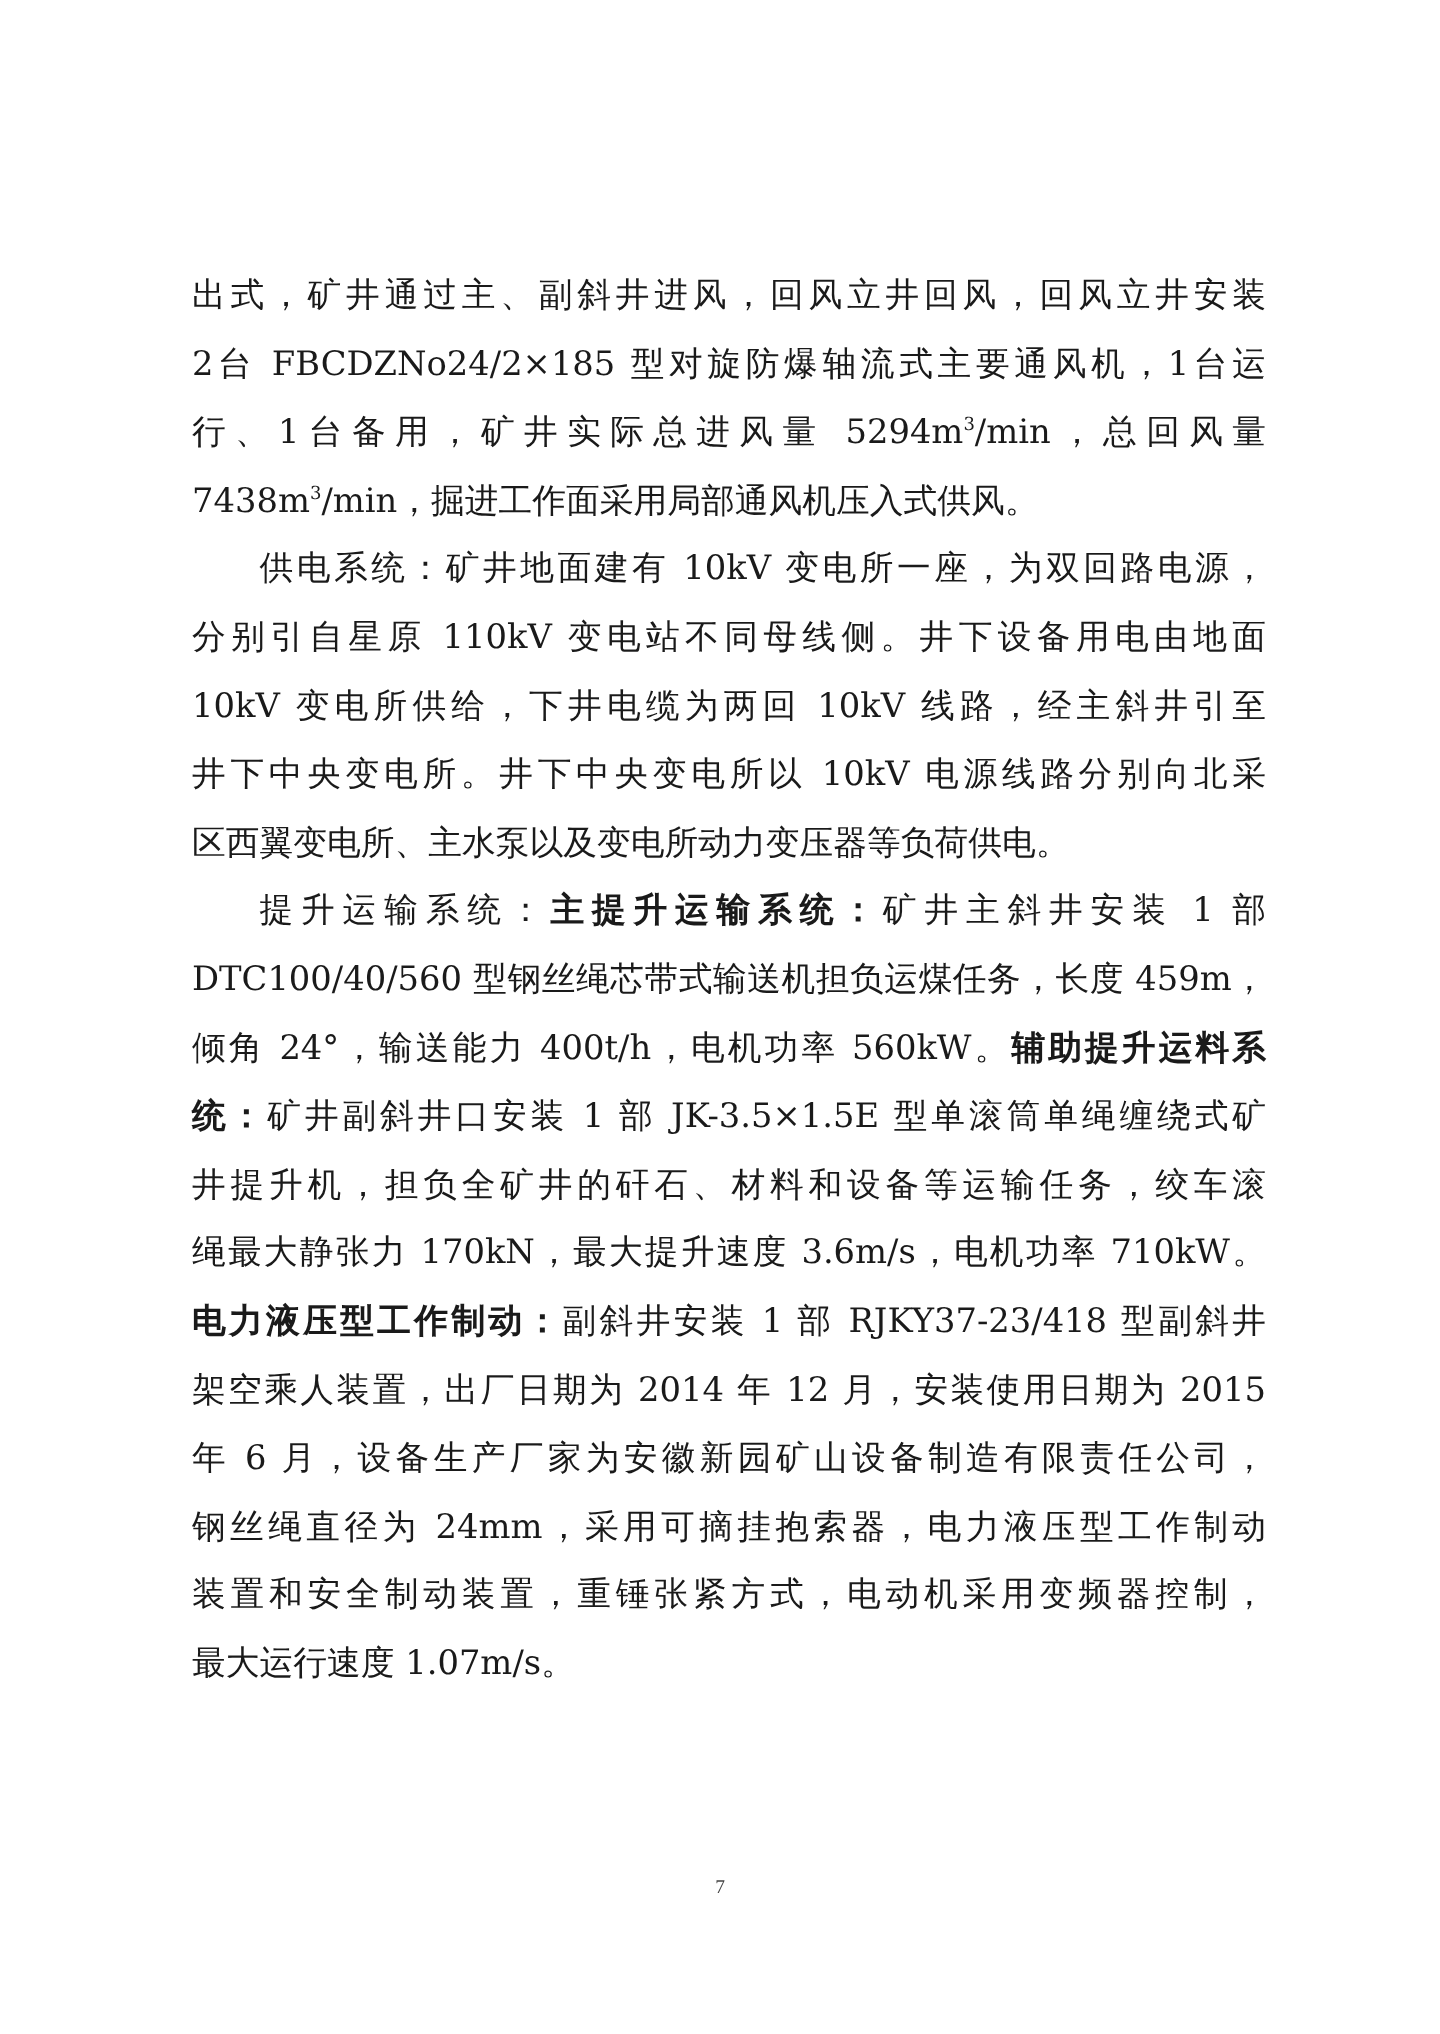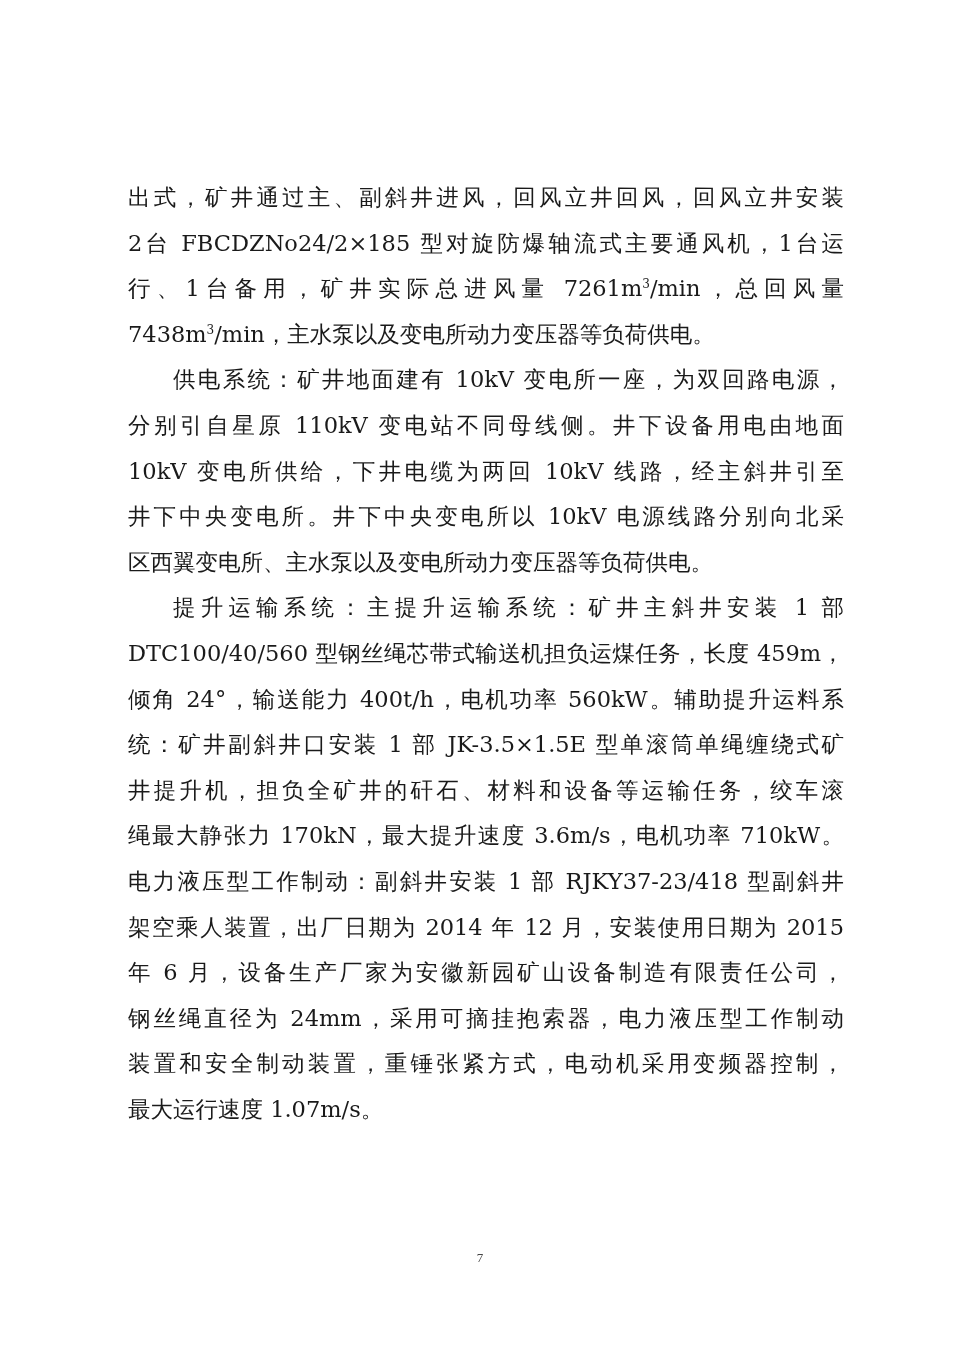--- a/index.html
+++ b/index.html
@@ -4,35 +4,35 @@
 <style>
   html, body { margin: 0; padding: 0; background: #ffffff; }
   body { width: 960px; height: 1356px; position: relative; overflow: hidden;
          font-family: "DejaVu Serif", "Liberation Serif", serif; color: #1a1a1a; }
   .page { position: absolute; left: 0; top: 0; width: 938px; height: 1356px; }
   .body-text { position: absolute; left: 128px; top: 175px; width: 716px; }
   .line { height: 45.6px; line-height: 45.6px; font-size: 22.5px; white-space: nowrap;
           text-align: justify; text-align-last: justify; letter-spacing: 0px; }
   .line.last { text-align-last: left; }
   .line.indent { padding-left: 45px; }
-  .b { font-weight: normal; }
+  .b { font-weight: bold; }
   sup { font-size: 12px; line-height: 0; vertical-align: super; }
   .page-number { position: absolute; left: 0; width: 960px; top: 1250px; text-align: center;
                  font-size: 13px; color: #444; font-family: "Liberation Serif", serif; }
 </style>
 </head>
 <body>
 
 <div class="page">
   <div class="body-text">
 
     <div class="line">出式，矿井通过主、副斜井进风，回风立井回风，回风立井安装</div>
     <div class="line">2台 FBCDZNo24/2×185 型对旋防爆轴流式主要通风机，1台运</div>
-    <div class="line"><span>行、1台备用，矿井实际总进风量 7261m</span><sup>3</sup><span>/min，总回风量</span></div>
-    <div class="line last"><span>7438m</span><sup>3</sup><span>/min，主水泵以及变电所动力变压器等负荷供电。</span></div>
+    <div class="line"><span>行、1台备用，矿井实际总进风量 5294m</span><sup>3</sup><span>/min，总回风量</span></div>
+    <div class="line last"><span>7438m</span><sup>3</sup><span>/min，掘进工作面采用局部通风机压入式供风。</span></div>
 
     <div class="line indent">供电系统：矿井地面建有 10kV 变电所一座，为双回路电源，</div>
     <div class="line">分别引自星原 110kV 变电站不同母线侧。井下设备用电由地面</div>
     <div class="line">10kV 变电所供给，下井电缆为两回 10kV 线路，经主斜井引至</div>
     <div class="line">井下中央变电所。井下中央变电所以 10kV 电源线路分别向北采</div>
     <div class="line last">区西翼变电所、主水泵以及变电所动力变压器等负荷供电。</div>
 
     <div class="line indent"><span>提升运输系统：</span><span class="b">主提升运输系统：</span><span>矿井主斜井安装 1 部</span></div>
     <div class="line">DTC100/40/560 型钢丝绳芯带式输送机担负运煤任务，长度 459m，</div>
     <div class="line"><span>倾角 24°，输送能力 400t/h，电机功率 560kW。</span><span class="b">辅助提升运料系</span></div>

